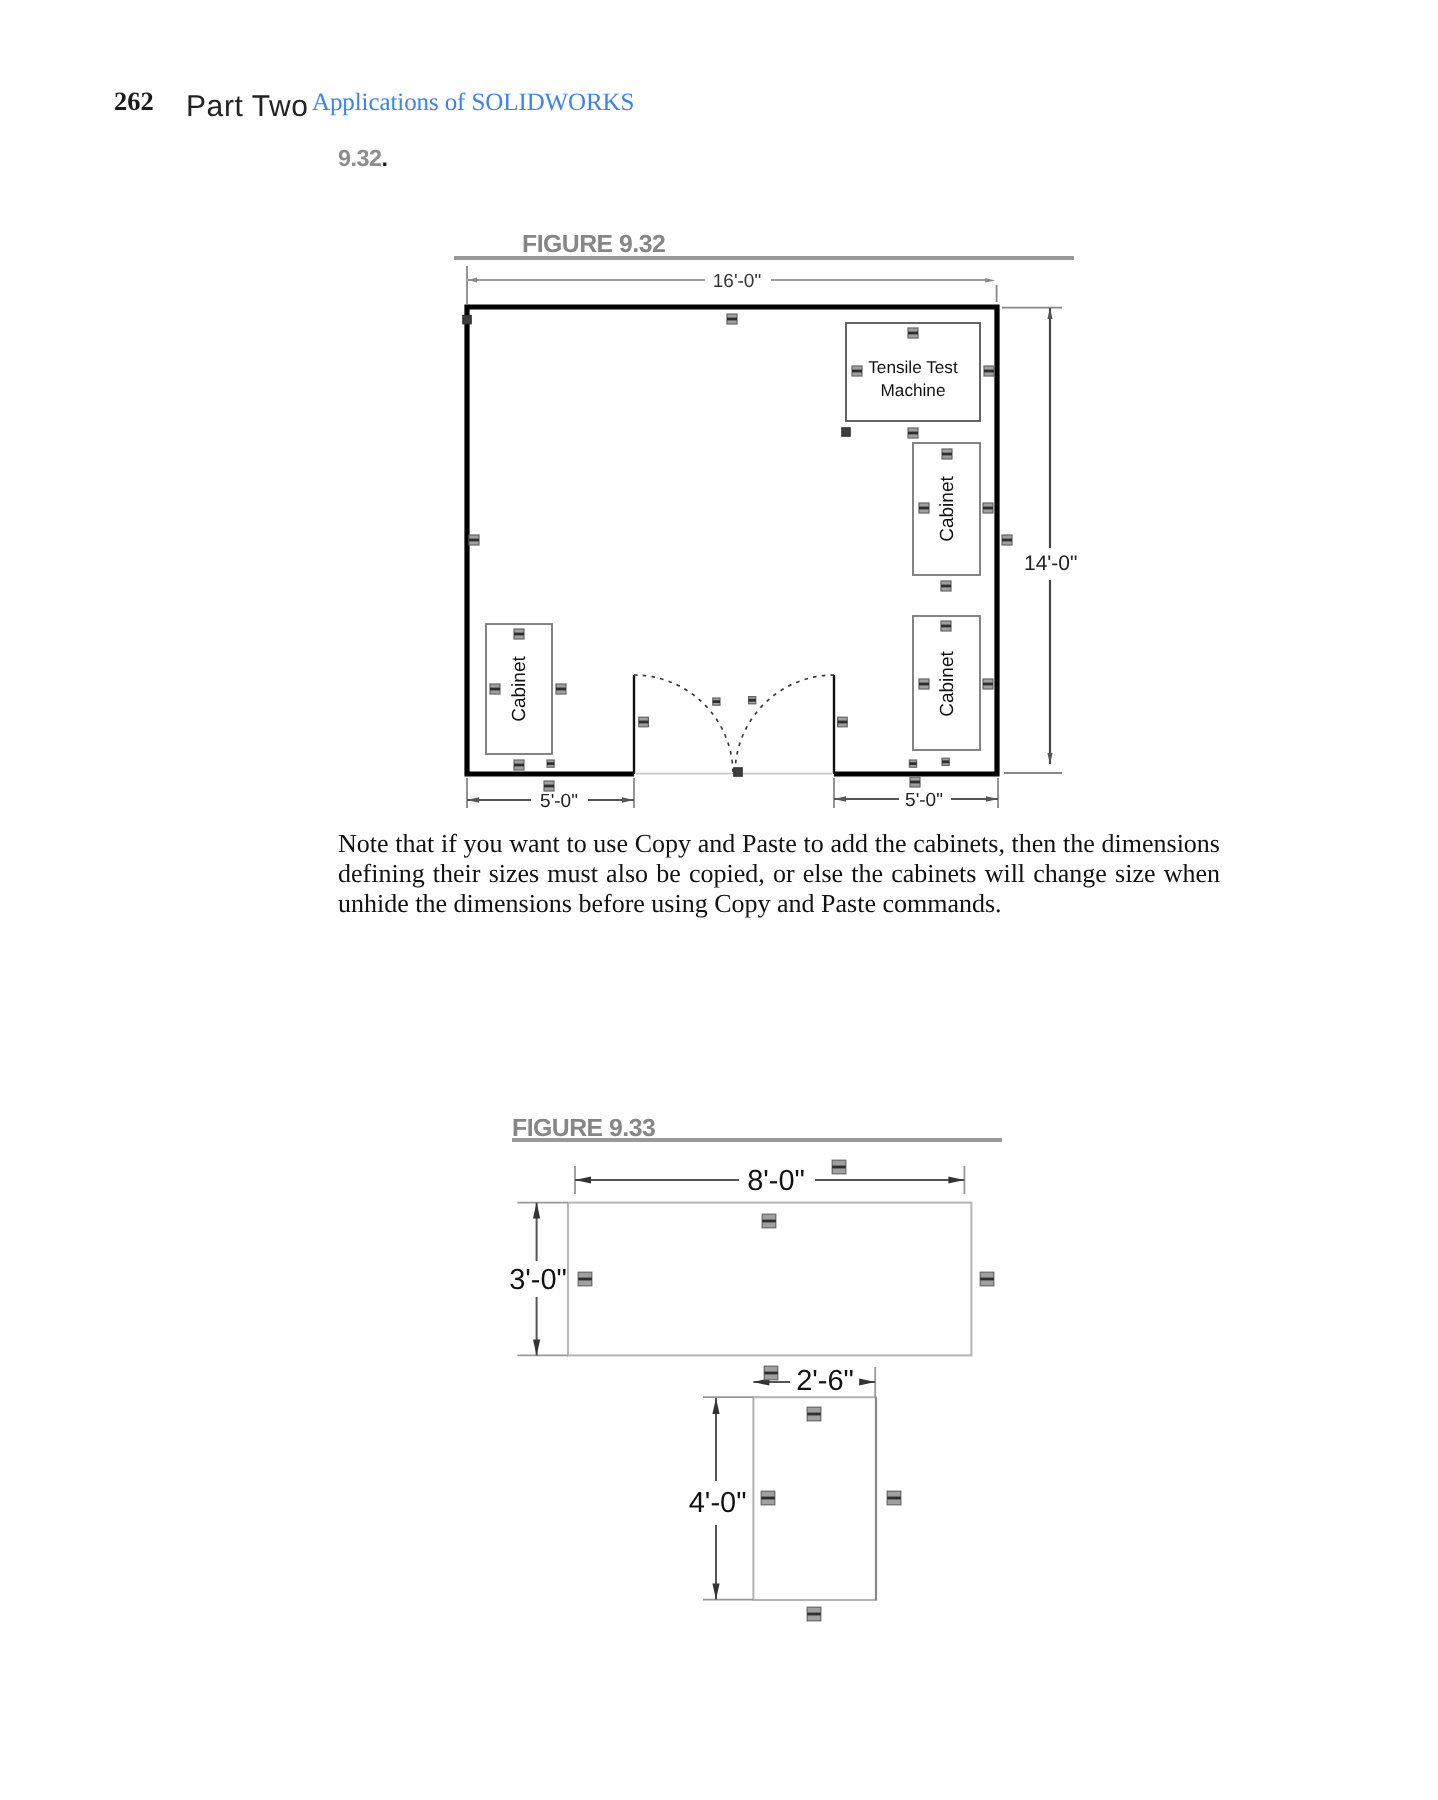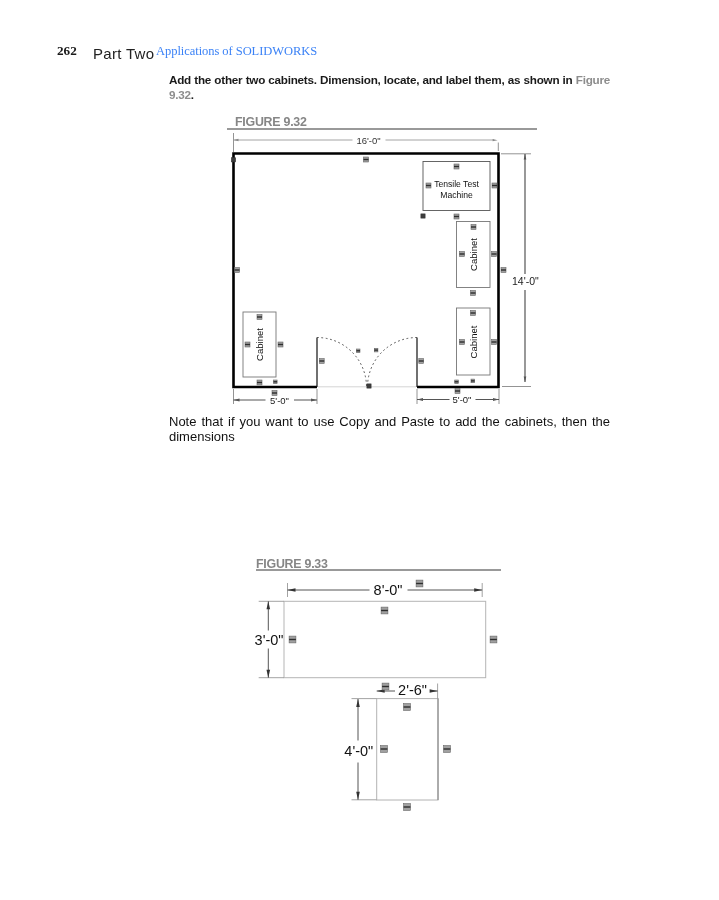--- a/index.html
+++ b/index.html
@@ -3,44 +3,45 @@
 <meta charset="utf-8">
 <style>
   html,body{margin:0;padding:0;background:#fff;}
   #page{position:relative;width:719px;height:900px;background:#fff;overflow:hidden;
         font-family:"Liberation Sans",sans-serif;}
   .serif{font-family:"Liberation Serif",serif;}
   .abs{position:absolute;}
   .just{text-align:justify;text-align-last:justify;}
   .boldpara{font-family:"Liberation Sans",sans-serif;font-weight:bold;font-size:11.7px;
             line-height:15.2px;color:#1a1a1a;letter-spacing:-0.25px;}
-  .bodypara{font-family:Liberation Sans, sans-serif;font-size:13px;line-height:14.9px;color:#111;}
+  .bodypara{font-family:Liberation Serif, serif;font-size:13px;line-height:14.9px;color:#111;}
   .figref{color:#8d8d8d;}
   .figlabel{font-family:"Liberation Sans",sans-serif;font-weight:bold;font-size:12.4px;
             color:#868686;letter-spacing:-0.25px;line-height:12px;}
   .figrule{position:absolute;height:2px;background:#999;}
 </style>
 </head>
 <body>
 <div id="page">
 
   <div class="abs serif" style="left:57px;top:43.2px;font-size:13.2px;font-weight:bold;color:#1a1a1a;">262</div>
   <div class="abs" style="left:93px;top:44.5px;font-size:15px;color:#222;letter-spacing:0.3px;">Part Two</div>
   <div class="abs serif" style="left:156px;top:43.8px;font-size:12.5px;letter-spacing:-0.05px;color:#3b82f6;">Applications of SOLIDWORKS</div>
 
   <div class="abs boldpara" style="left:169px;top:72px;width:441px;">
-    <div class="just">Add the other two cabinets. Dimension, locate, and label them, as shown in <span class="figref">Figure</span></div>
     <div><span class="figref">9.32</span>.</div>
   </div>
 
-  <div class="abs figlabel" style="left:210px;top:116.1px;padding-left:25px;">FIGURE 9.32</div>
+  <div class="abs figlabel" style="left:236px;top:116.1px;padding-left:25px;">FIGURE 9.32</div>
   <div class="figrule" style="left:227px;top:128.3px;width:310px;"></div>
 
   <div class="abs bodypara" style="left:169px;top:415.4px;width:441px;">
     <div class="just">Note that if you want to use Copy and Paste to add the cabinets, then the dimensions</div>
+    <div class="just">defining their sizes must also be copied, or else the cabinets will change size when</div>
+    <div>unhide the dimensions before using Copy and Paste commands.</div>
   </div>
 
 
   <div class="abs figlabel" style="left:256px;top:558.1px;">FIGURE 9.33</div>
   <div class="figrule" style="left:256px;top:569.2px;width:245px;"></div>
 
   <svg class="abs" style="left:0;top:0;" width="719" height="900" viewBox="0 0 719 900">
 
     <g stroke-linecap="butt" fill="none">
 

